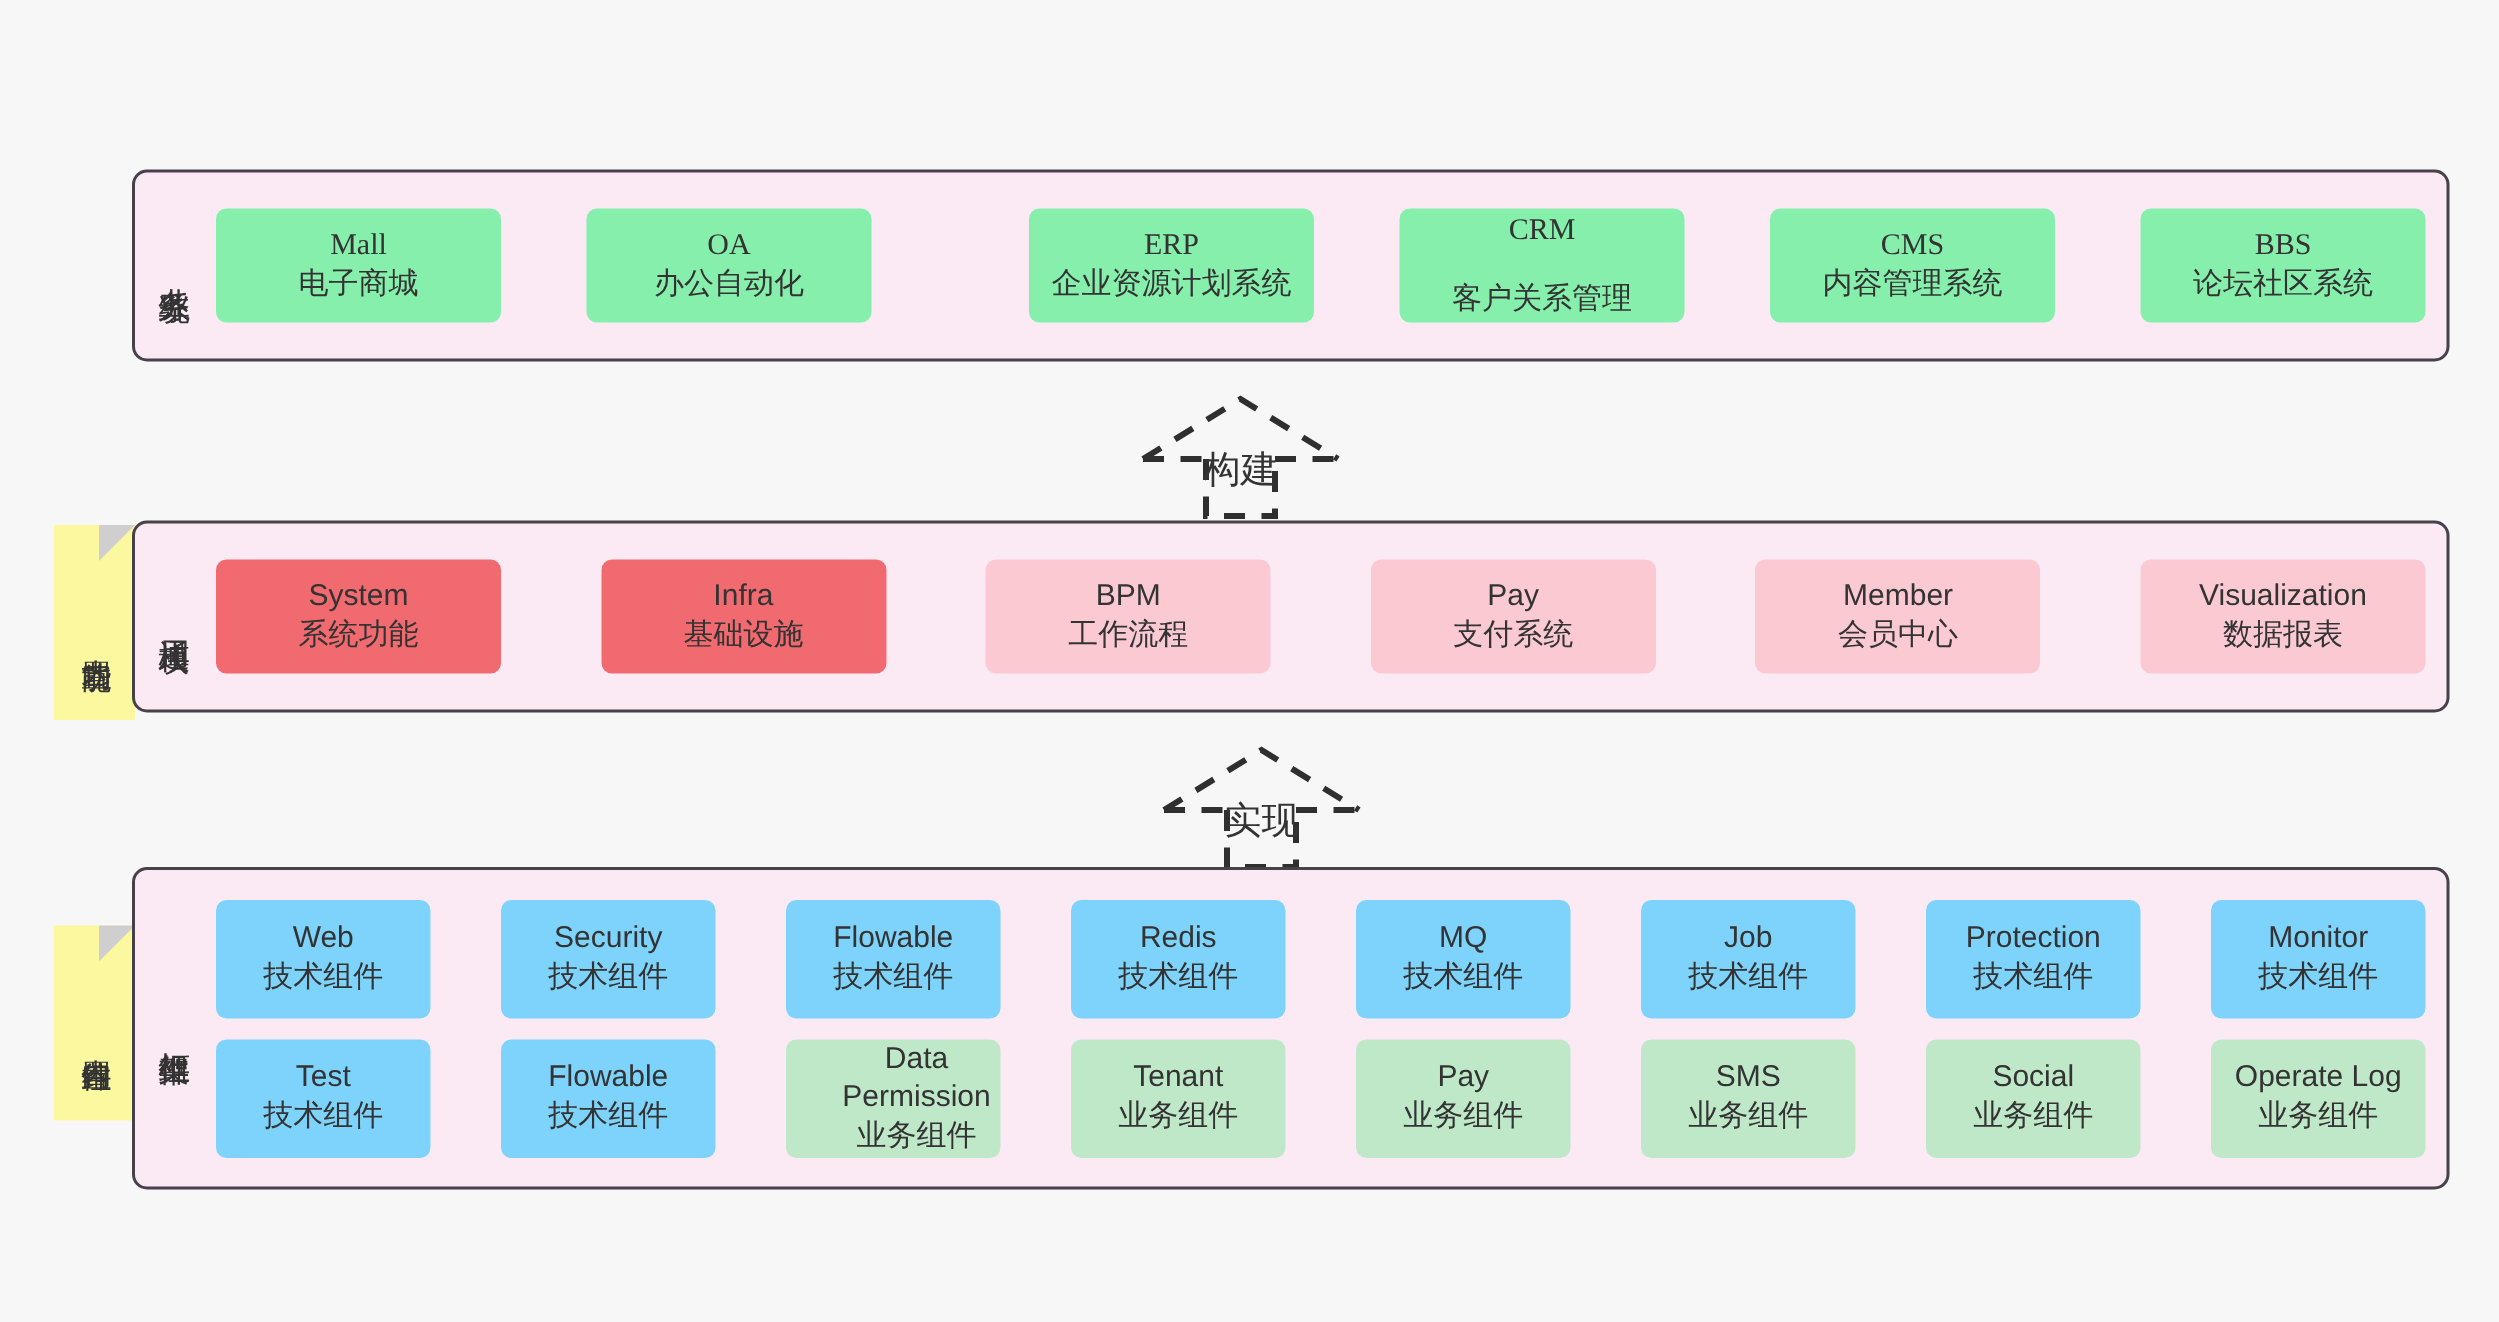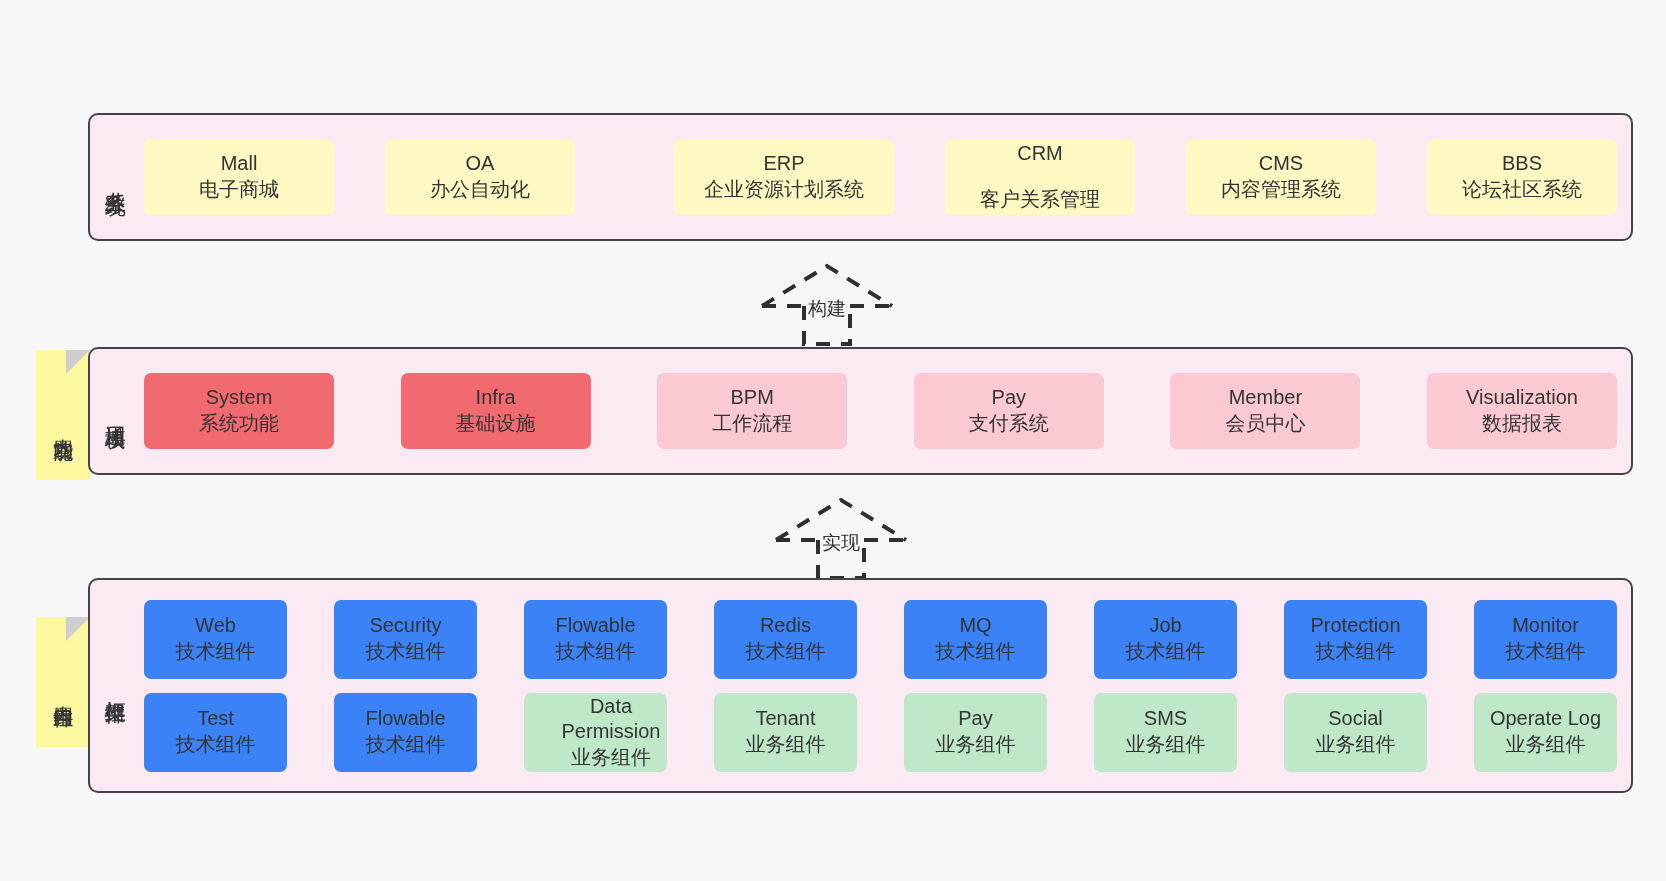--- a/index.html
+++ b/index.html
@@ -65,24 +65,24 @@
     justify-content: center;
     text-align: center;
     font-size: 20px;
     line-height: 1.28;
     color: #333333;
     padding: 4px 6px;
   }
   .node .en { display: block; }
   .node .cn { display: block; }
 
-  .c-blue      { background: #fef9c3; }
+  .c-blue      { background: #86efac; font-family: Liberation Serif, serif; }
   .c-red       { background: #f16a6f; }
   .c-pink      { background: #fbc9d2; }
-  .c-green     { background: #3b82f6; }
+  .c-green     { background: #7dd3fc; }
   .c-lightgreen{ background: #bfe8c9; }
 
   
   .note {
     position: absolute;
     box-sizing: border-box;
     background: #fbf8a0;
     font-size: 20px;
     line-height: 1.08;
     color: #333;
@@ -112,21 +112,21 @@
     border-top: 24px solid #f8f8f8;
   }
 
   
   .arrow {
     position: absolute;
   }
   .arrow svg { display: block; }
   .arrow-label {
     position: absolute;
-    font-size: 19px;
+    font-size: 25px;
     color: #333;
     white-space: nowrap;
     left: 50%;
     transform: translateX(-50%);
   }
 </style>
 </head>
 <body>
 
 <div class="layer" id="layer-business" style="left:88px; top:113px; width:1545px; height:128px;">
@@ -134,21 +134,21 @@
   <div class="layer-body">
     <div class="row">
       <div class="node c-blue" style="width:190px;height:76px;">
         <span class="en">Mall</span>
         <span class="cn">电子商城</span>
       </div>
       <div class="node c-blue" style="width:190px;height:76px;">
         <span class="en">OA</span>
         <span class="cn">办公自动化</span>
       </div>
-      <div class="node c-blue" style="width:220px;height:76px;margin-left:48px;">
+      <div class="node c-blue" style="width:190px;height:76px;margin-left:48px;">
         <span class="en">ERP</span>
         <span class="cn">企业资源计划系统</span>
       </div>
       <div class="node c-blue" style="width:190px;height:76px;gap:20px;">
         <span class="en">CRM</span>
         <span class="cn">客户关系管理</span>
       </div>
       <div class="node c-blue" style="width:190px;height:76px;text-align:center;">
         <span class="en">CMS</span>
         <span class="cn">内容管理系统</span>

